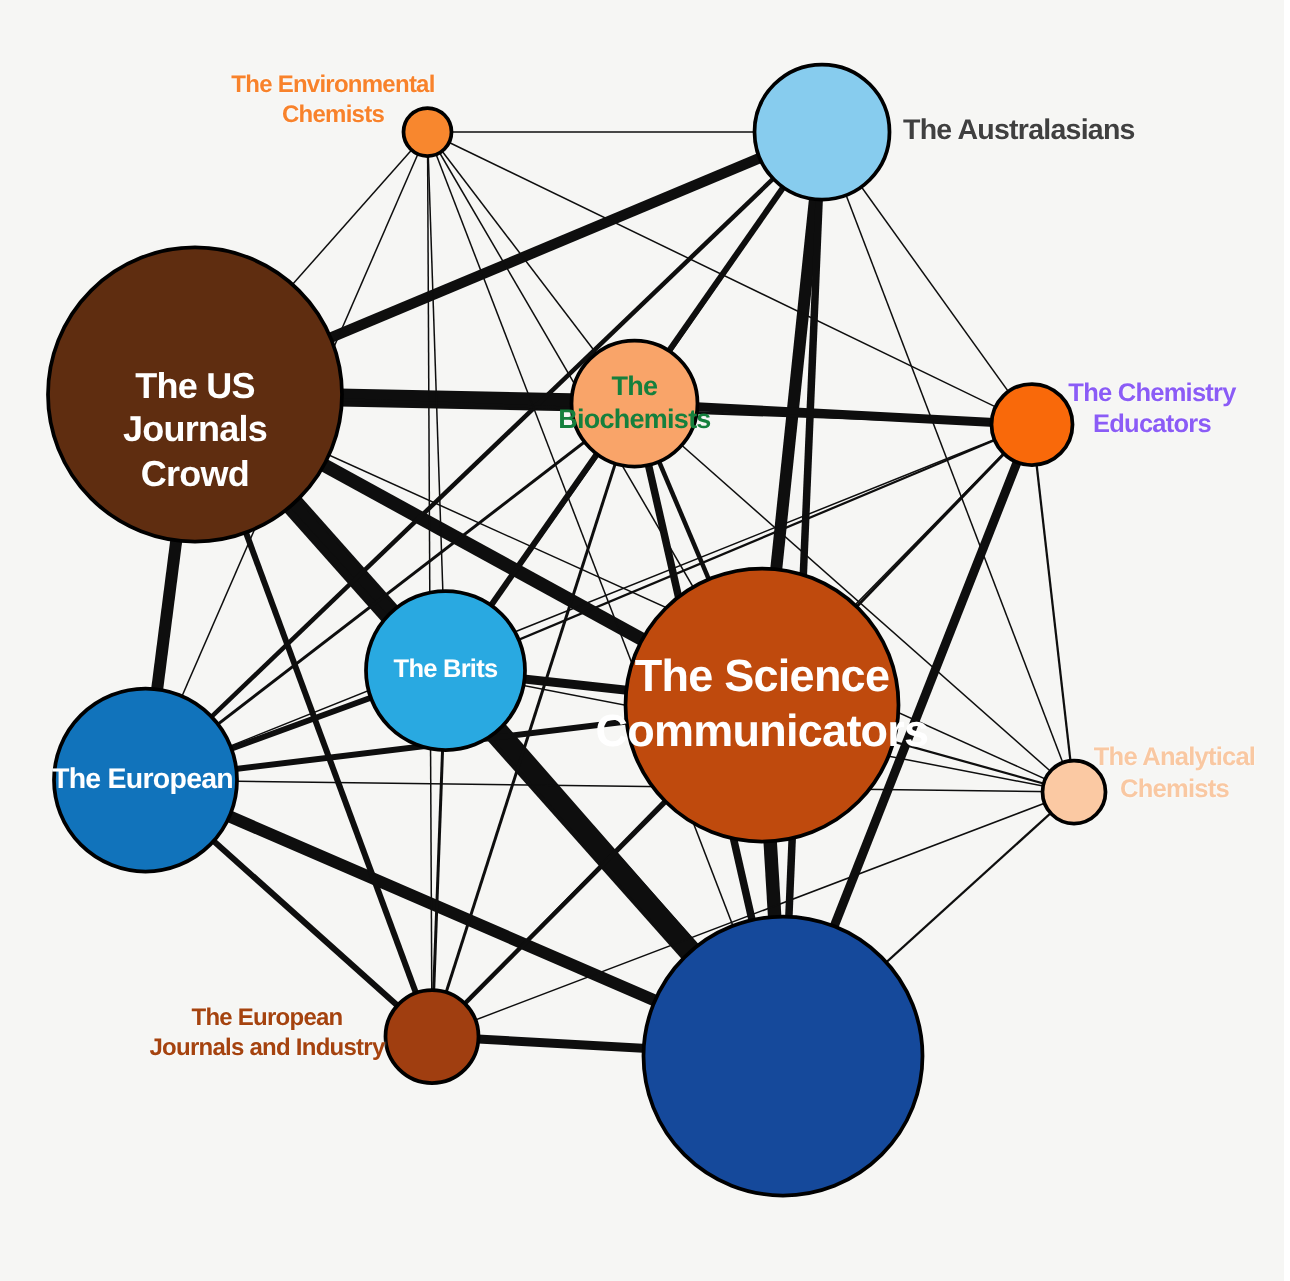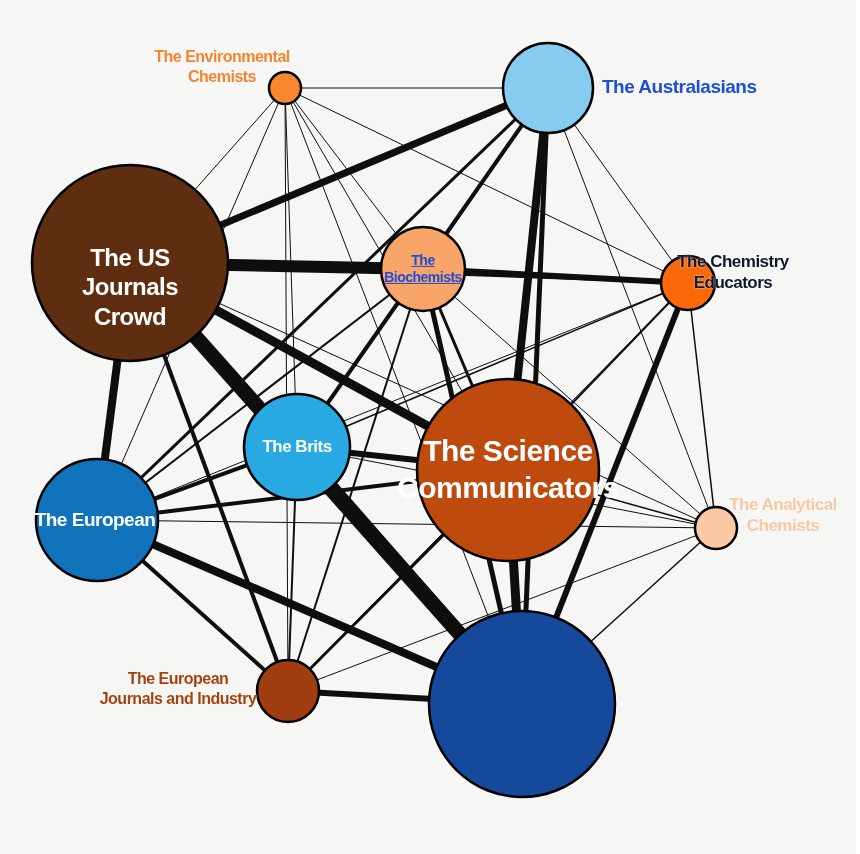--- a/index.html
+++ b/index.html
@@ -115,33 +115,33 @@
         <circle cx="716" cy="528" r="21" fill="#FBC9A3" stroke="#000000" stroke-width="2.5"></circle>
         <circle cx="288" cy="691" r="31" fill="#A03E10" stroke="#000000" stroke-width="2.5"></circle>
         <circle cx="522" cy="704" r="93" fill="#15499B" stroke="#000000" stroke-width="2.5"></circle>
       </g>
   </svg>
   <div class="label-layer">
       <div class="node-label outside" style="left: 222px; top: 67px; color: rgb(248, 130, 43); font-size: 16px;">
         <div>The Environmental</div>
         <div>Chemists</div>
       </div>
-      <div class="node-label anchor-left outside" style="left: 602px; top: 87px; color: #1d4ed8; font-size: 19px;">
+      <div class="node-label anchor-left outside" style="left: 602px; top: 87px; color: #404040; font-size: 19px;">
         <div>The Australasians</div>
       </div>
       <div class="node-label" style="left: 130px; top: 263px; color: rgb(255, 255, 255); font-size: 24px; margin-top: 24px;">
         <div>The US</div>
         <div>Journals</div>
         <div>Crowd</div>
       </div>
-      <div class="node-label" style="left: 423px; top: 269px; color: #1d4ed8; font-size: 14px; text-decoration: underline;">
+      <div class="node-label" style="left: 423px; top: 269px; color: #15803d; font-size: 18px;">
         <div>The</div>
         <div>Biochemists</div>
       </div>
-      <div class="node-label outside" style="left: 733px; top: 273px; color: #0f172a; font-size: 17px;">
+      <div class="node-label outside" style="left: 768px; top: 273px; color: #8b5cf6; font-size: 17px;">
         <div>The Chemistry</div>
         <div>Educators</div>
       </div>
       <div class="node-label" style="left: 297px; top: 447px; color: rgb(255, 255, 255); font-size: 17px;">
         <div>The Brits</div>
       </div>
       <div class="node-label" style="left: 508px; top: 470px; color: rgb(255, 255, 255); font-size: 30px;">
         <div>The Science</div>
         <div>Communicators</div>
       </div>

